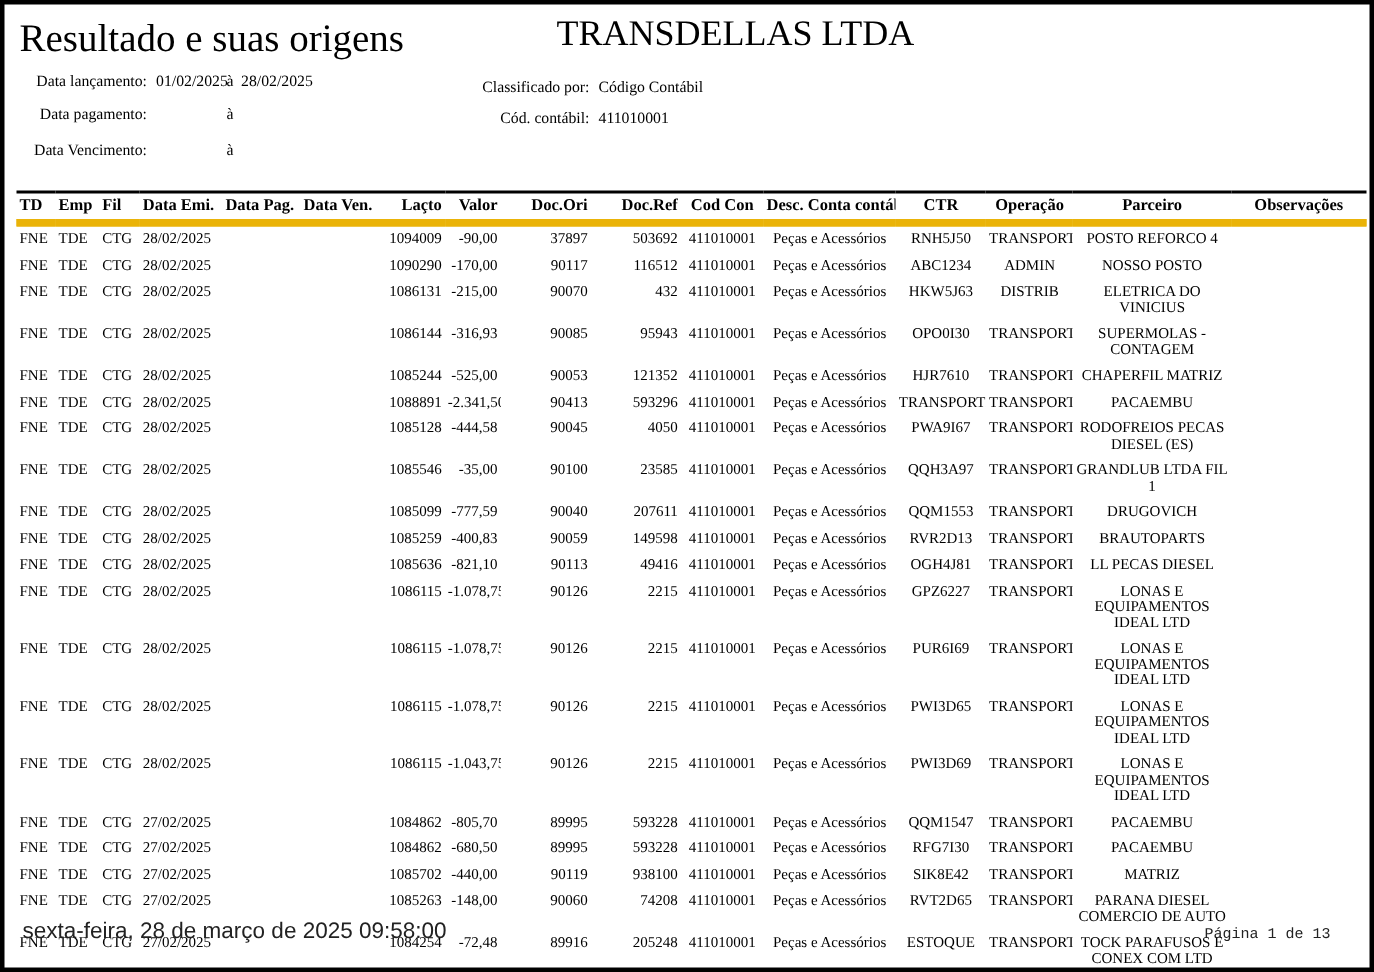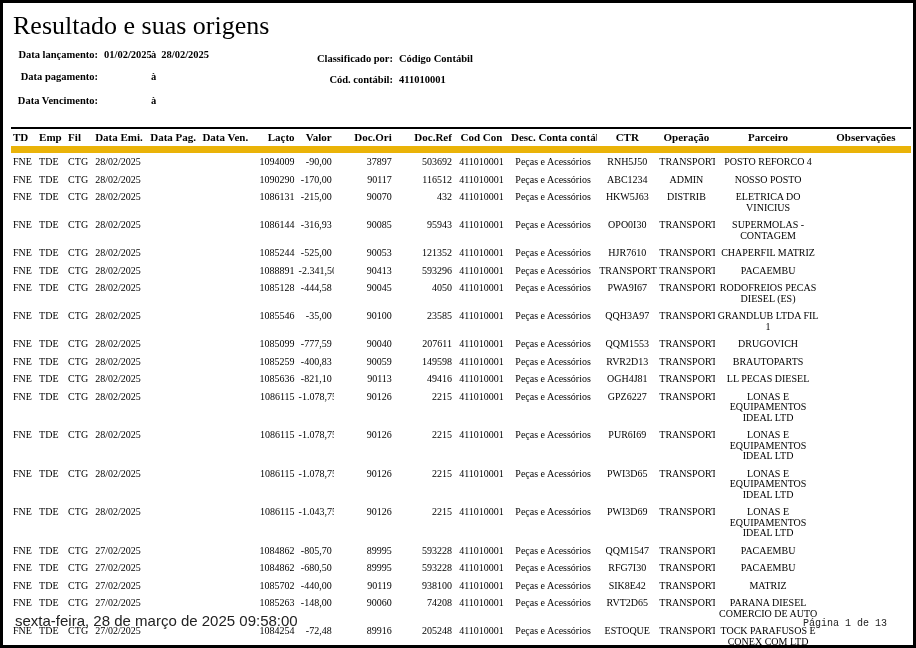--- a/index.html
+++ b/index.html
@@ -14,35 +14,35 @@
     overflow:hidden;
   }
   .title {
     position:absolute; left:10px; top:8px;
     font-size:26px; font-weight:normal;
   }
   .company {
     position:absolute; left:368px; top:7px;
     font-size:24px; font-weight:normal;
   }
-  .f-row { position:absolute; font-size:10.5px; font-weight:bold; white-space:nowrap; }
+  .f-row { position:absolute; font-size:10.5px; font-weight:normal; white-space:nowrap; }
   .f-label { display:inline-block; width:92px; text-align:right; }
   .f-val   { display:inline-block; width:47px; text-align:left; padding-left:6px; }
   .f-val2  { display:inline-block; padding-left:5px; }
   .f-sep   { display:inline-block; }
   .f-right .f-label { width:100px; }
   .f-right .f-valr  { display:inline-block; padding-left:6px;text-align:right; }
 
   .report-table {
     position:absolute; left:8px; top:124px; width:900px;
     border-collapse:collapse; table-layout:fixed;
   }
   .report-table thead tr {
     border-top:2px solid #000;
-    border-bottom:7px solid #eab308;
+    border-bottom:5px solid #eab308;
   }
   .report-table th {
     font-size:11px; font-weight:bold;
     padding:2px 2px 3px 2px;
     white-space:nowrap; overflow:hidden;
   }
   .report-table td {
     font-size:10px; font-weight:normal;
     padding:4px 2px 3px 2px;
     line-height:1.05;
@@ -64,20 +64,21 @@
     font-family:Liberation Mono, monospace;
     font-size:10px; color:#222;
   }
 </style>
 </head>
 <body>
 
 <div class="page">
 
   <div class="title">Resultado e suas origens</div>
+  <div class="company">TRANSDELLAS LTDA</div>
 
   <div class="f-row" style="left:3px; top:46px;">
     <span class="f-label">Data lançamento:</span><span class="f-val">01/02/2025</span><span class="f-sep">à</span><span class="f-val2">28/02/2025</span>
   </div>
   <div class="f-row" style="left:3px; top:68px;">
     <span class="f-label">Data pagamento:</span><span class="f-val"></span><span class="f-sep">à</span><span class="f-val2"></span>
   </div>
   <div class="f-row" style="left:3px; top:92px;">
     <span class="f-label">Data Vencimento:</span><span class="f-val"></span><span class="f-sep">à</span><span class="f-val2"></span>
   </div>

